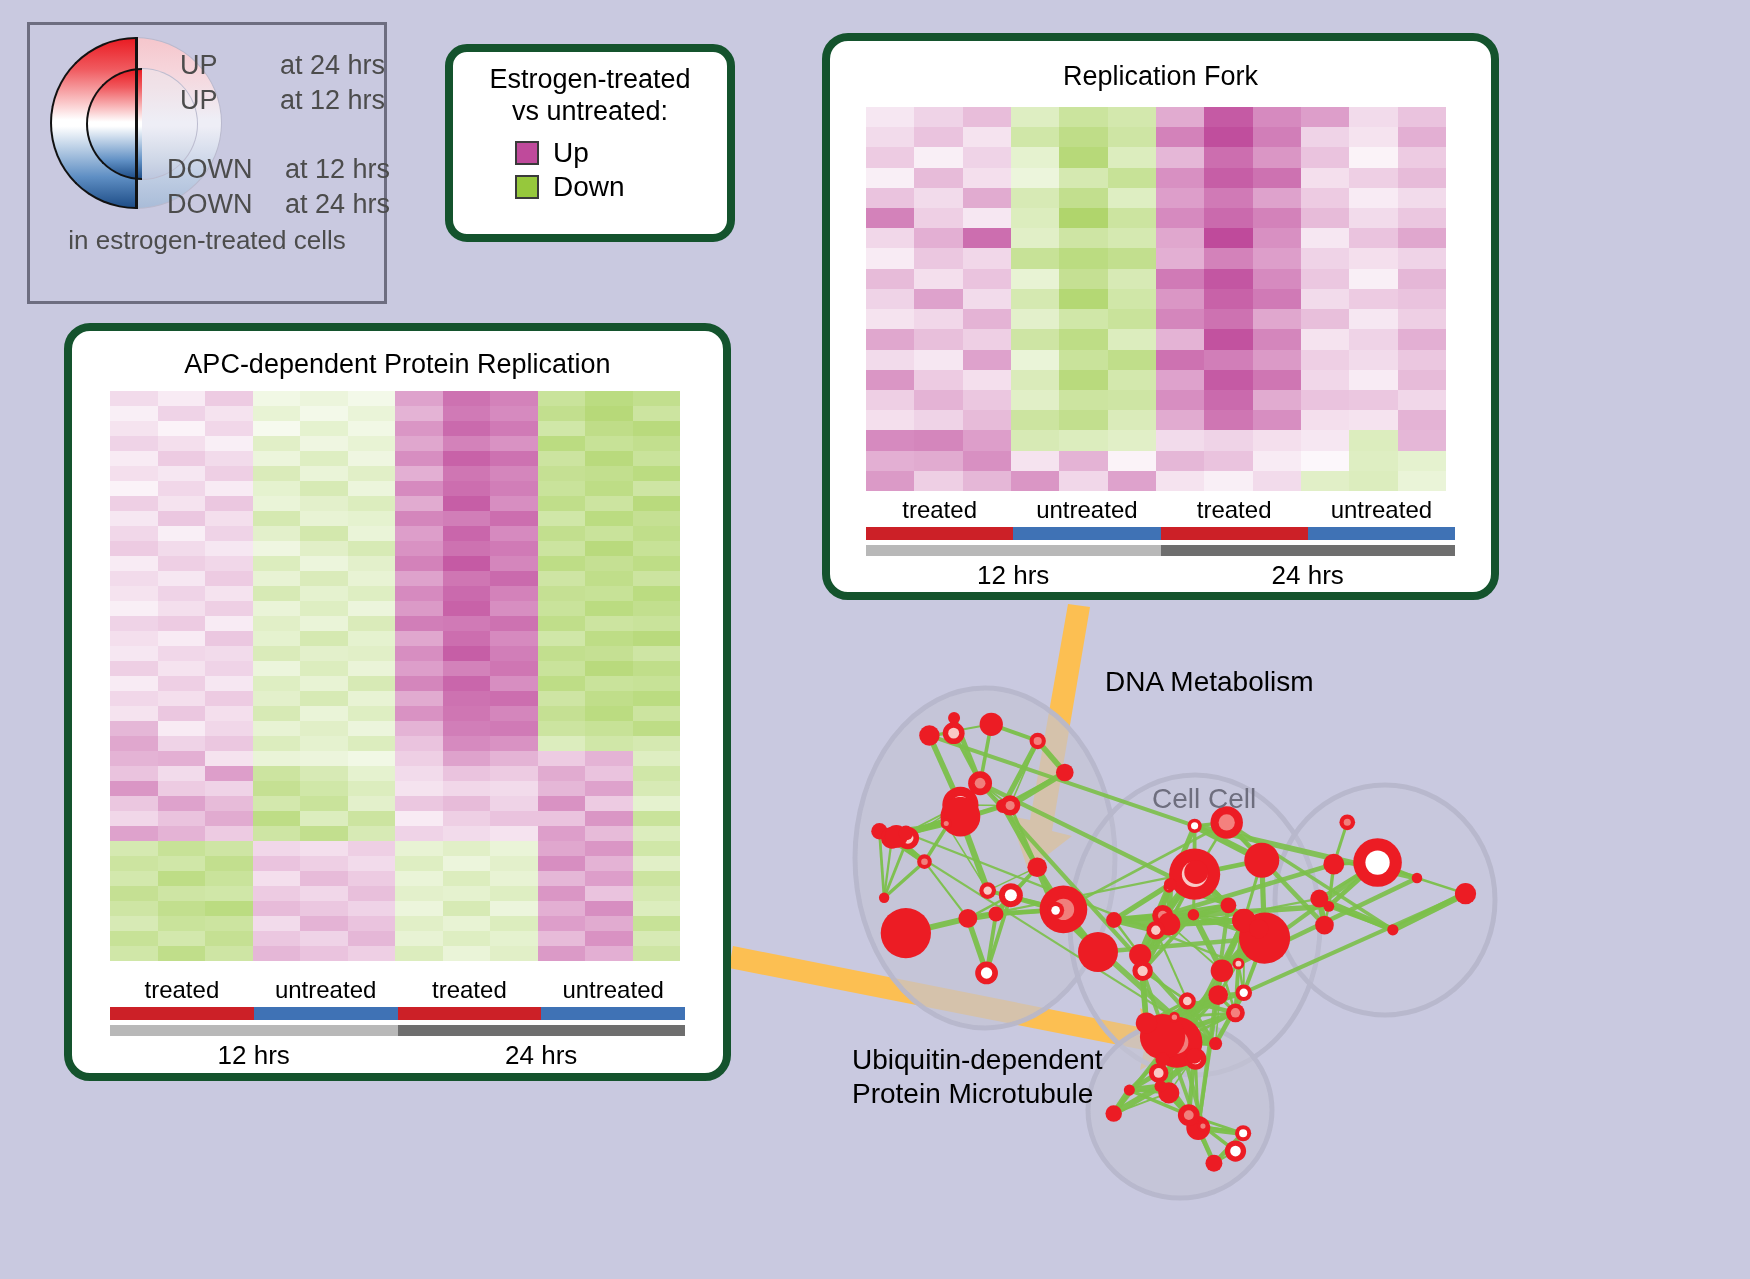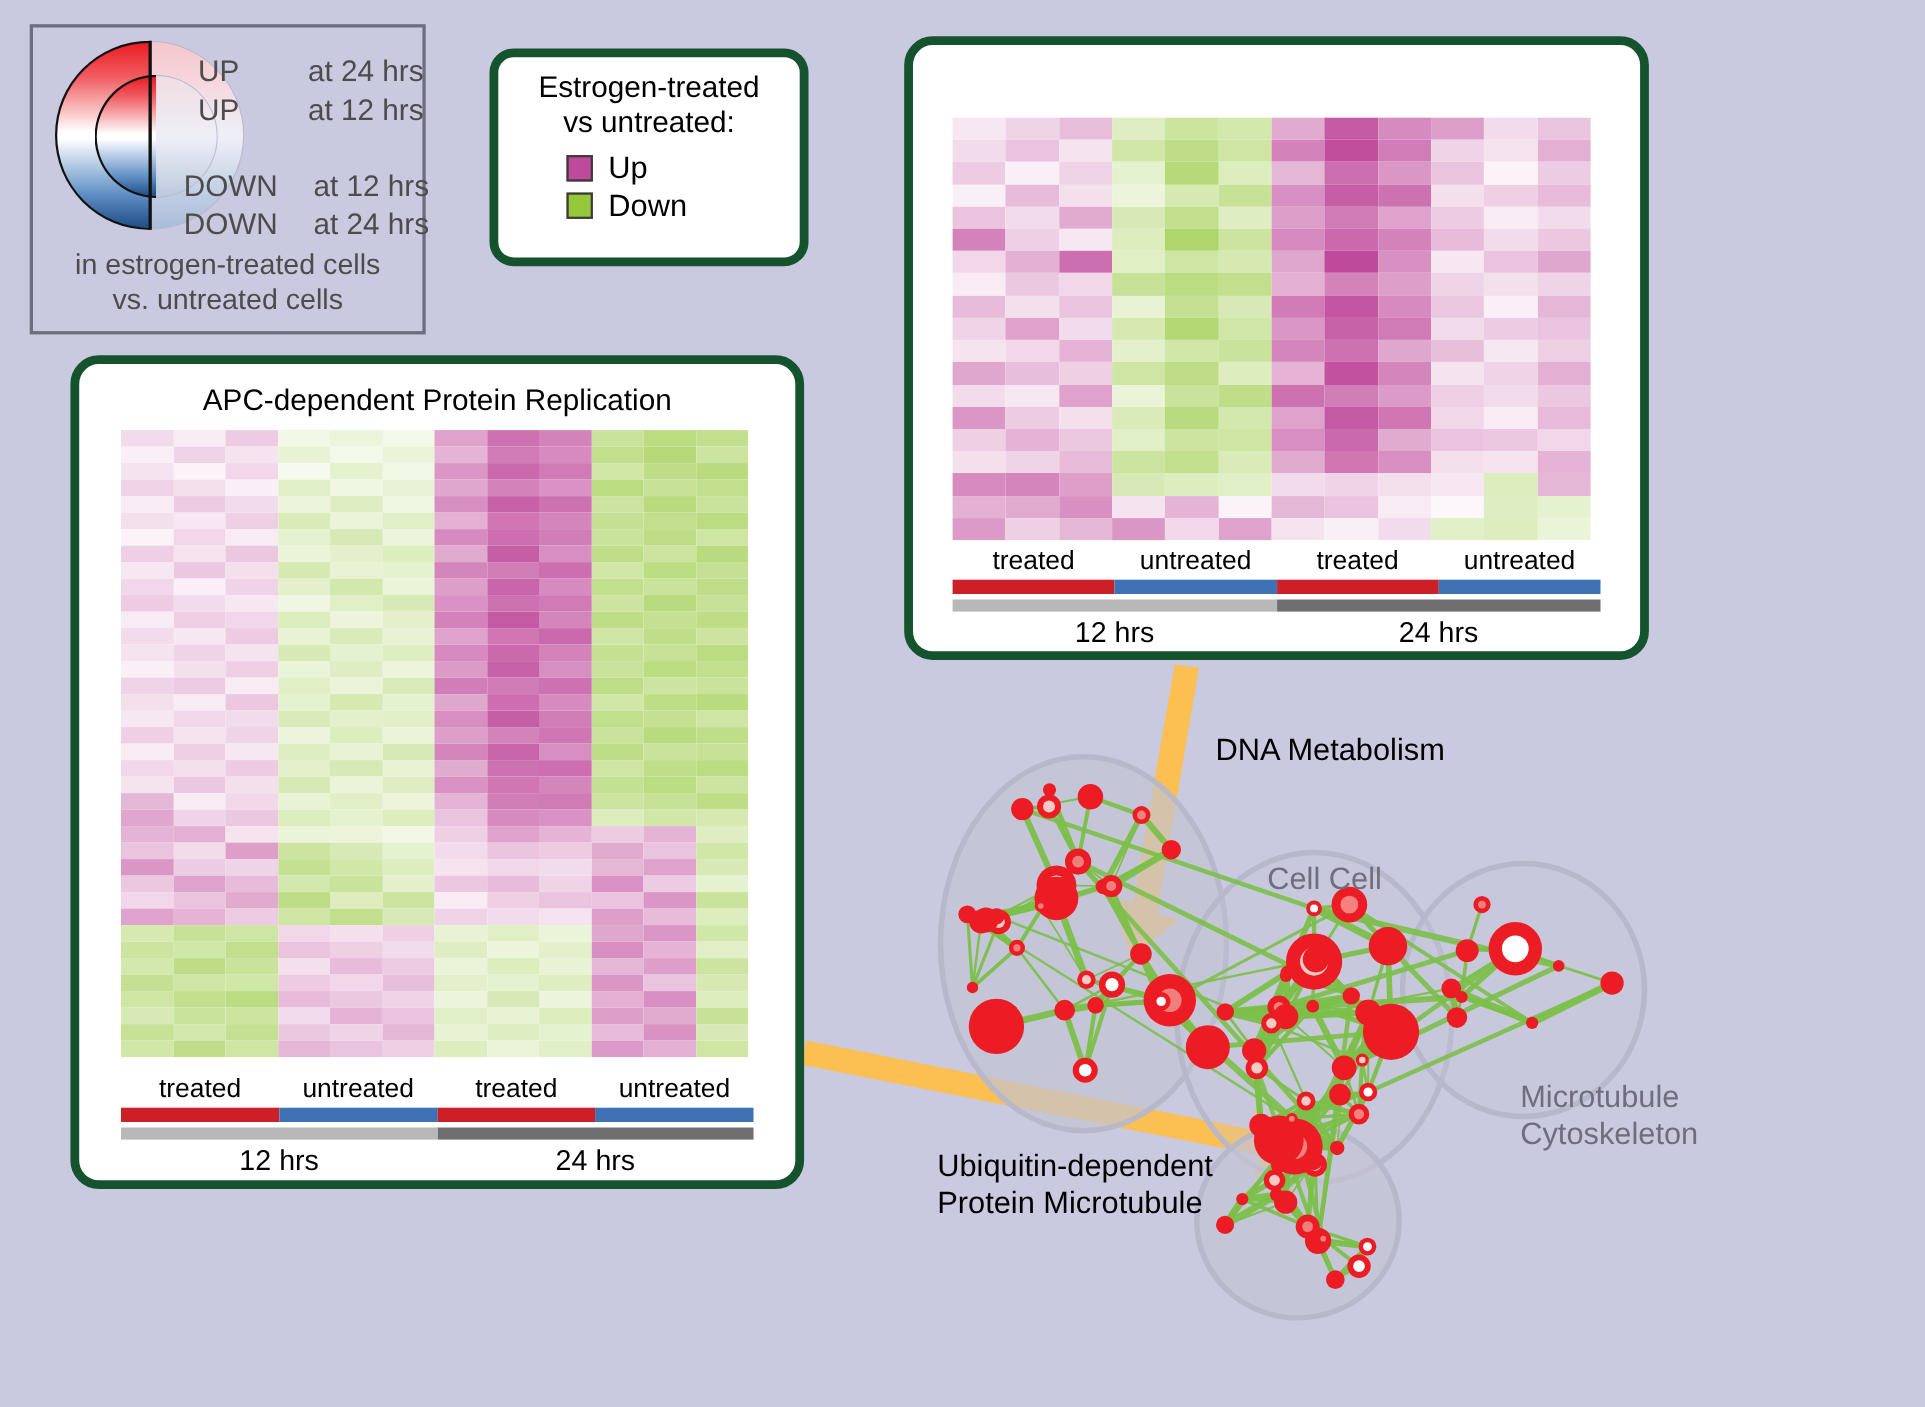--- a/index.html
+++ b/index.html
@@ -137,21 +137,20 @@
     <div class="cb-lbl" style="left:250px; top:60px;">at 12 hrs</div>
 
     <div class="cb-lbl" style="left:137px; top:129px;">DOWN</div>
     <div class="cb-lbl" style="left:255px; top:129px;">at 12 hrs</div>
 
     <div class="cb-lbl" style="left:137px; top:164px;">DOWN</div>
     <div class="cb-lbl" style="left:255px; top:164px;">at 24 hrs</div>
 
     <div class="cb-sub">
       <div>in estrogen-treated cells</div>
-      <div>vs. untreated cells</div>
     </div>
   </div>
 
   <div class="panel" id="legend-panel">
     <div class="ttl">
       <div>Estrogen-treated</div>
       <div>vs untreated:</div>
     </div>
     <div class="lg-rows">
       <div class="lg-row">
@@ -166,20 +165,21 @@
   </div>
 
   <svg id="arrows" viewBox="0 0 1750 1279">
 
     <path d="M 1068 604 L 1030 820 L 1010 816 L 1028 870 L 1072 836 L 1052 831 L 1090 607 Z" fill="#fcbf52"></path>
 
     <path d="M 733 946 L 1144 1028 L 1140 1008 L 1196 1040 L 1140 1070 L 1144 1050 L 729 968 Z" fill="#fcbf52"></path>
   </svg>
 
   <div class="panel" id="rf-panel">
+    <div class="panel-title" style="margin-top:20px;">Replication Fork</div>
     <div class="hm-wrap" style="left:36px; top:66px; width:580px; height:384px;">
       <div class="hm" id="hm-rf" style="grid-template-columns: repeat(12, 1fr); grid-template-rows: repeat(19, 1fr); height: 100%;">
           <i style="background:rgb(246,231,242)"></i>
           <i style="background:rgb(239,211,231)"></i>
           <i style="background:rgb(232,189,218)"></i>
           <i style="background:rgb(222,238,194)"></i>
           <i style="background:rgb(203,228,158)"></i>
           <i style="background:rgb(211,232,173)"></i>
           <i style="background:rgb(225,171,208)"></i>
           <i style="background:rgb(197,90,164)"></i>
@@ -1290,18 +1290,16 @@
           <circle cx="349.3608961299707" cy="490.072372157306" r="5.554560423155576" fill="#ec1c24"></circle>
           <circle cx="422.9464742186528" cy="526.0933842118" r="5.739179551945617" fill="#ec1c24"></circle>
           <circle cx="422.9464742186528" cy="526.0933842118" r="2.582630798375528" fill="#f07f7c"></circle>
           <circle cx="318" cy="352" r="20" fill="#ec1c24"></circle>
         </g>
       </svg>
   </div>
 
   <div class="net-lbl" id="lbl-dna">DNA Metabolism</div>
   <div class="net-lbl" id="lbl-cc">Cell Cell</div>
-  <div class="net-lbl" id="lbl-mt">Microtubule
-Cytoskeleton</div>
   <div class="net-lbl" id="lbl-ub">Ubiquitin-dependent
 Protein Microtubule</div>
 
 </div>
 
 </body></html>

